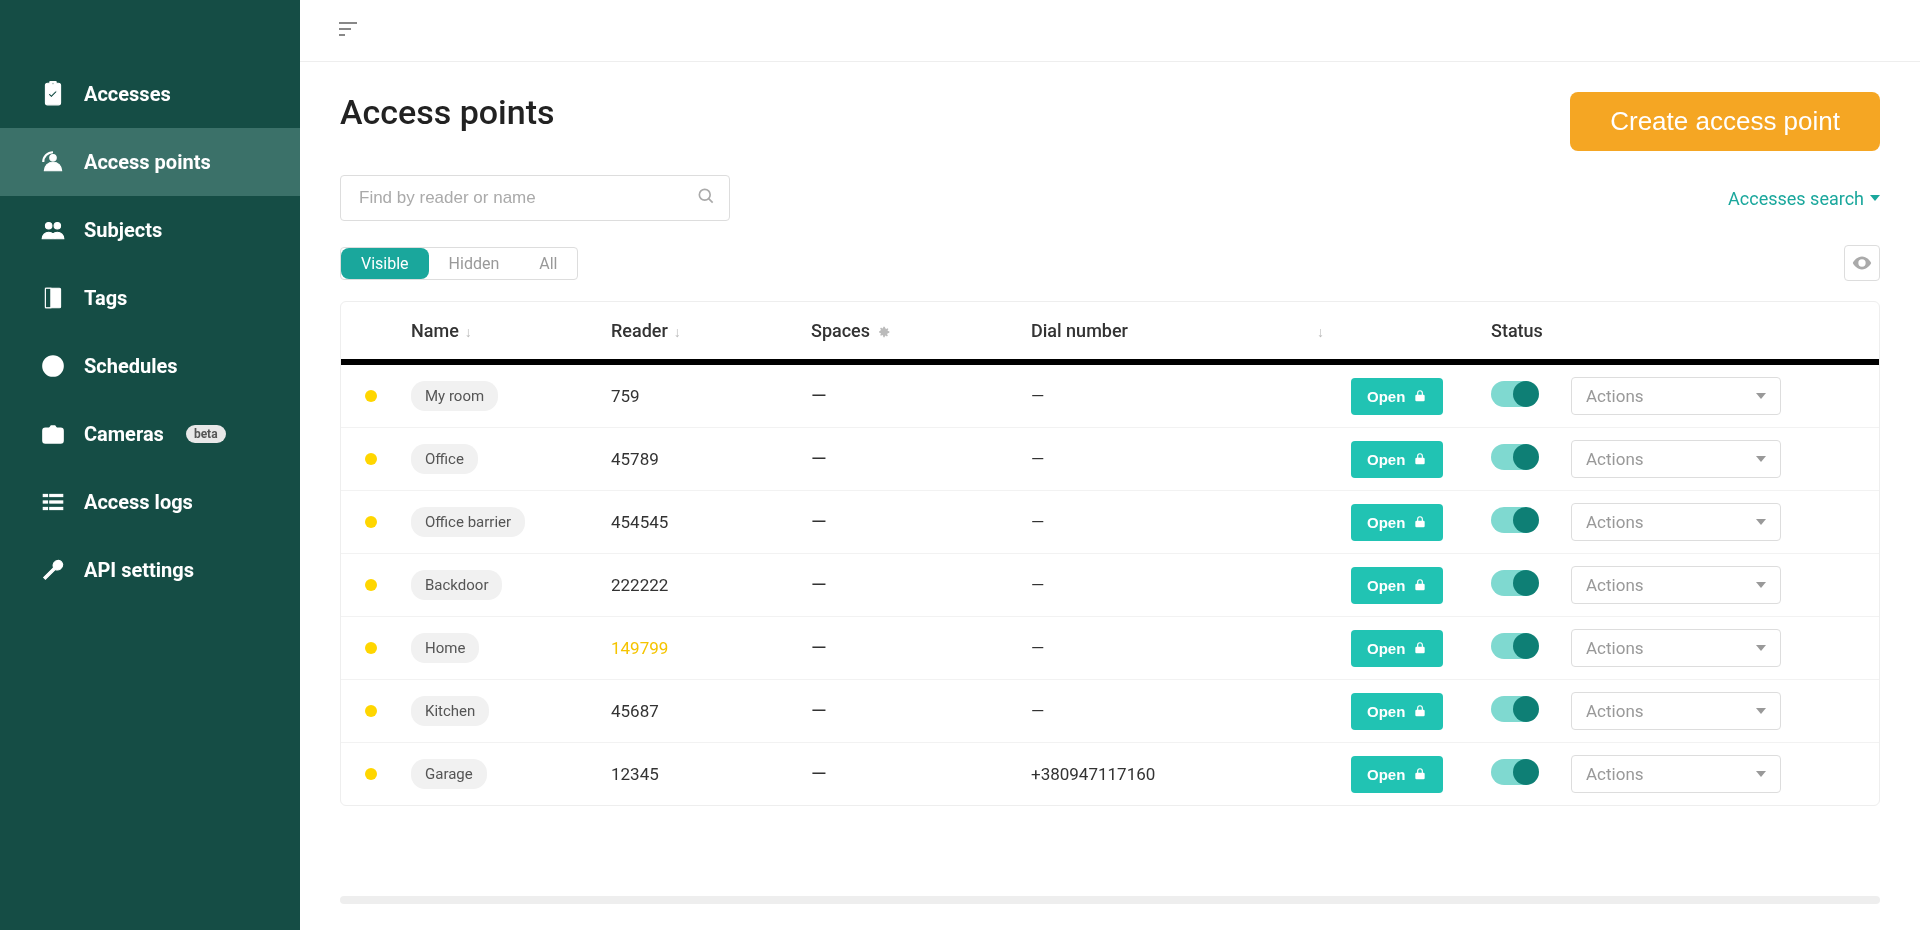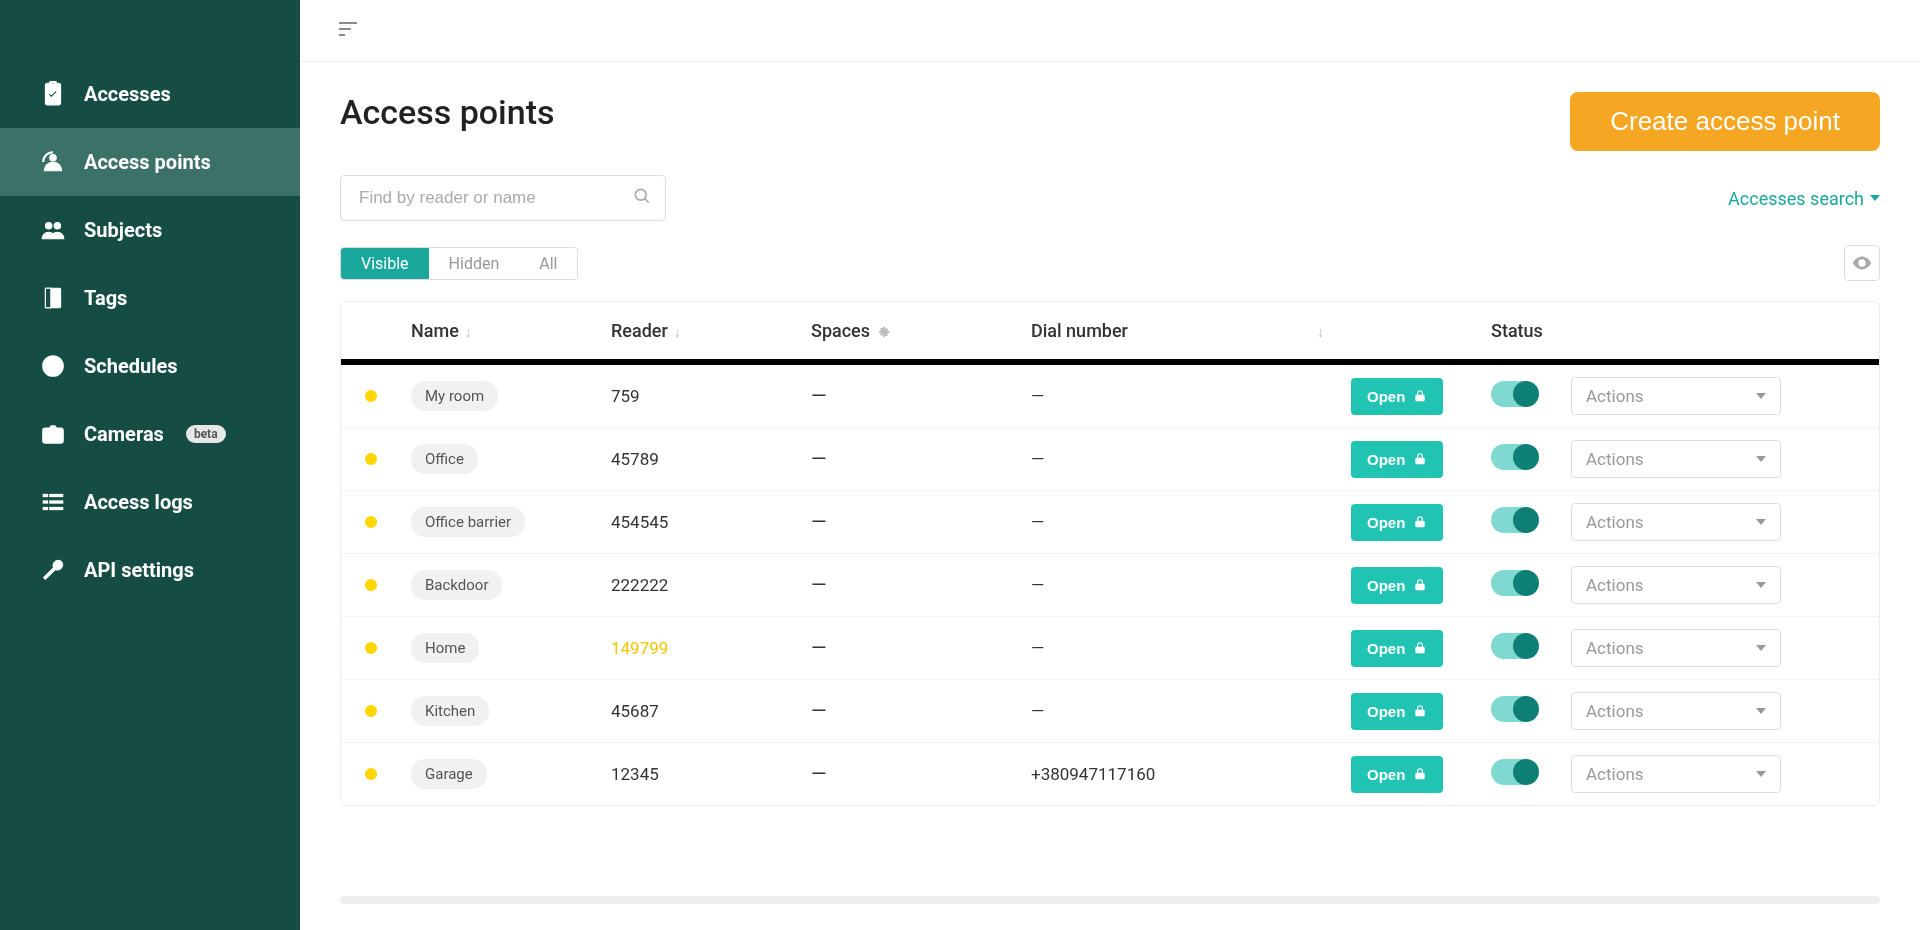--- a/index.html
+++ b/index.html
@@ -73,34 +73,34 @@
   .content { padding: 30px 40px 10px 40px; display:flex; flex-direction:column; flex:1; overflow:hidden;}
   .page-head { display:flex; justify-content:space-between; align-items:flex-start; }
   .page-title { font-size: 34px; font-weight: 500; color:#222; }
   .btn-primary {
     background:#f5a623; color:#fff; font-size:26px;
     border:none; border-radius:8px;
     padding: 14px 40px; cursor:pointer;
   }
   .search-row { display:flex; justify-content:space-between; align-items:center; margin-top:24px;}
   .search-box {
-    position:relative; width:326px;
+    position:relative; width:390px;
   }
   .search-box input {
     width:100%; height:46px; border:1px solid #ddd; border-radius:4px;
     padding: 0 46px 0 18px; font-size:17px; color:#333;
   }
   .search-box input::placeholder { color:#aaa; }
   .search-box .sicon { position:absolute; right:14px; top:50%; transform:translateY(-50%);}
   .adv-search { color:#1aa79c; font-size:18px; display:flex; align-items:center; gap:6px; cursor:pointer;}
   .adv-search .caret { border-left:5px solid transparent; border-right:5px solid transparent; border-top:6px solid #1aa79c;}
 
   .filter-row { display:flex; justify-content:space-between; align-items:center; margin-top:24px;}
   .seg { display:inline-flex; border:1px solid #ddd; border-radius:4px; overflow:hidden;}
-  .seg-item { padding:6px 20px; font-size:16px; color:#999; cursor:pointer; background:#fff;}
+  .seg-item { padding:6px 20px; font-size:16px; color:#999; cursor:pointer; background:#fff;border-radius:8px;}
   .seg-item.active { background:#1aa79c; color:#fff; }
   .eye-btn { width:36px;height:36px;border:1px solid #ddd;border-radius:4px;display:inline-flex;align-items:center;justify-content:center;cursor:pointer;}
   .eye-btn svg { width:22px;height:22px;fill:#aaa;}
 
   
   .table-wrap { margin-top:20px; border:1px solid #eee; border-radius:6px; overflow:hidden; }
   table { width:100%; border-collapse:collapse; table-layout:fixed;}
   th { text-align:left; padding:18px 10px; font-weight:500; font-size:18px; color:#333; border-bottom:6px solid #000000;}
   td { padding:12px 10px; font-size:17px; color:#333; border-bottom:1px solid #f2f2f2;}
   tr:last-child td { border-bottom:none; }

